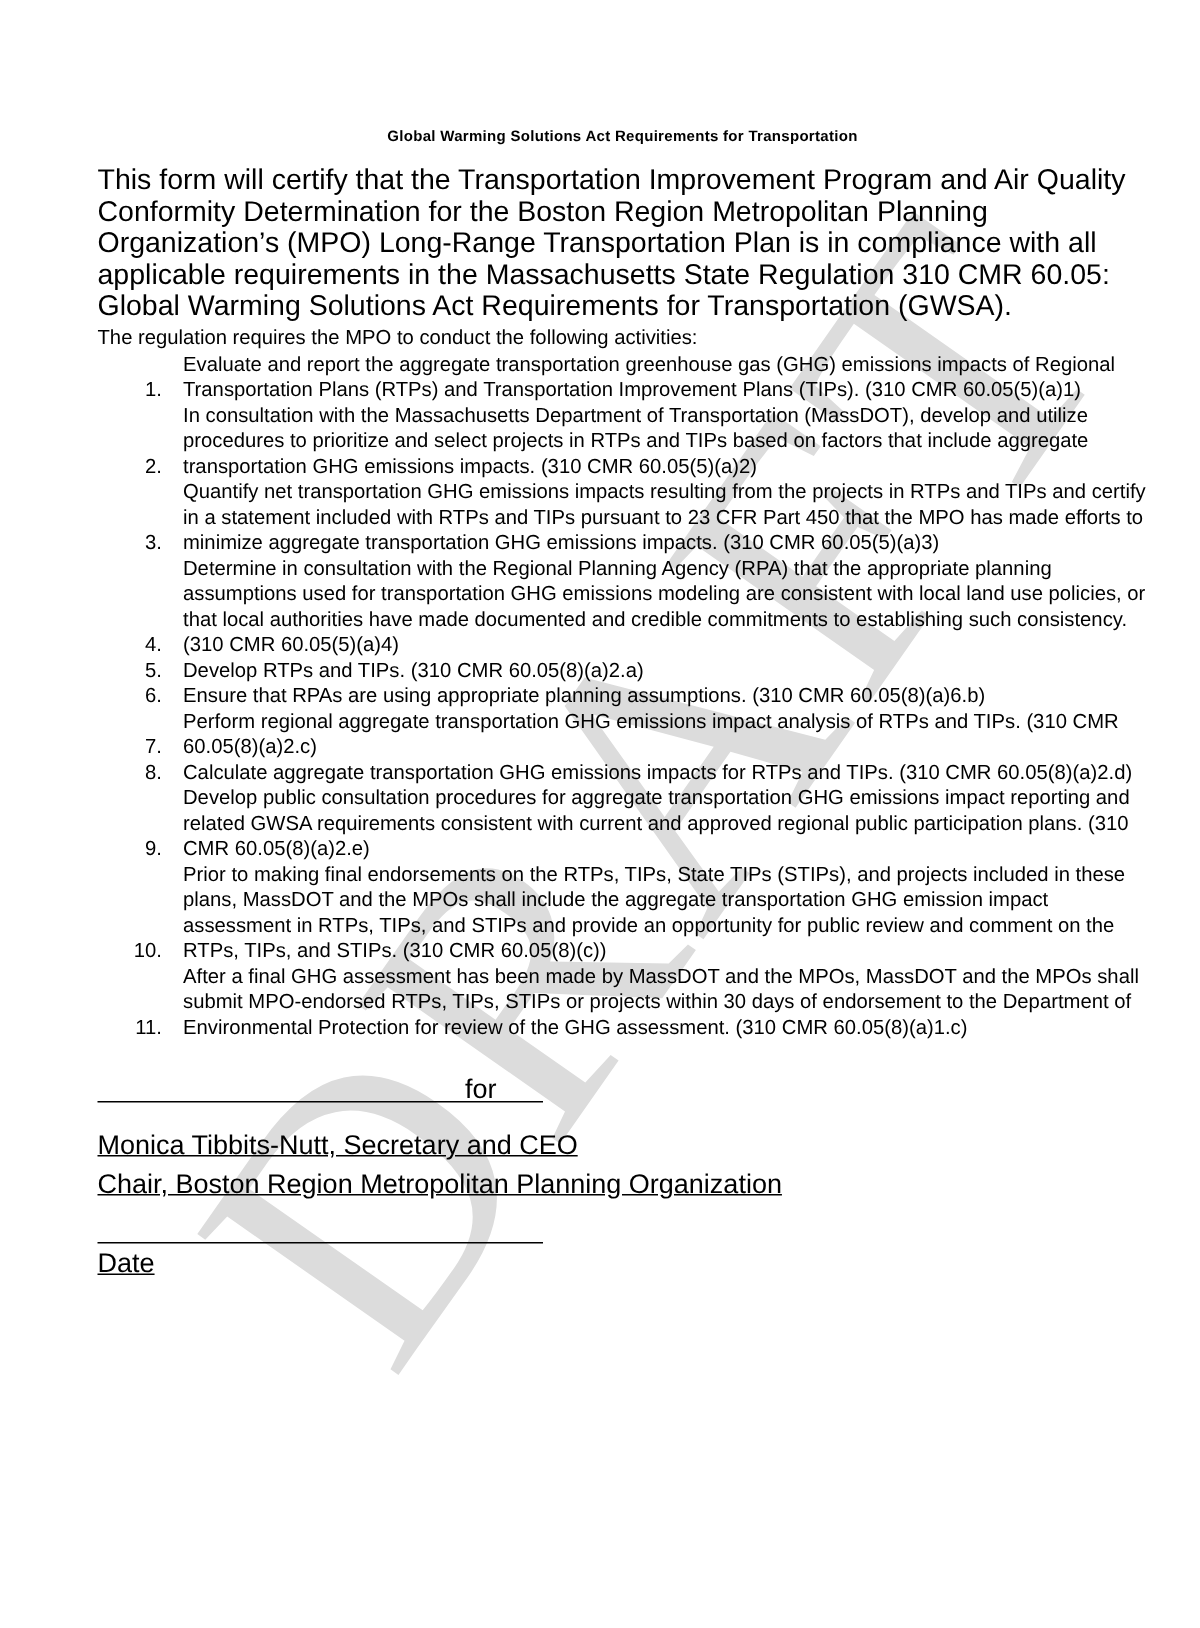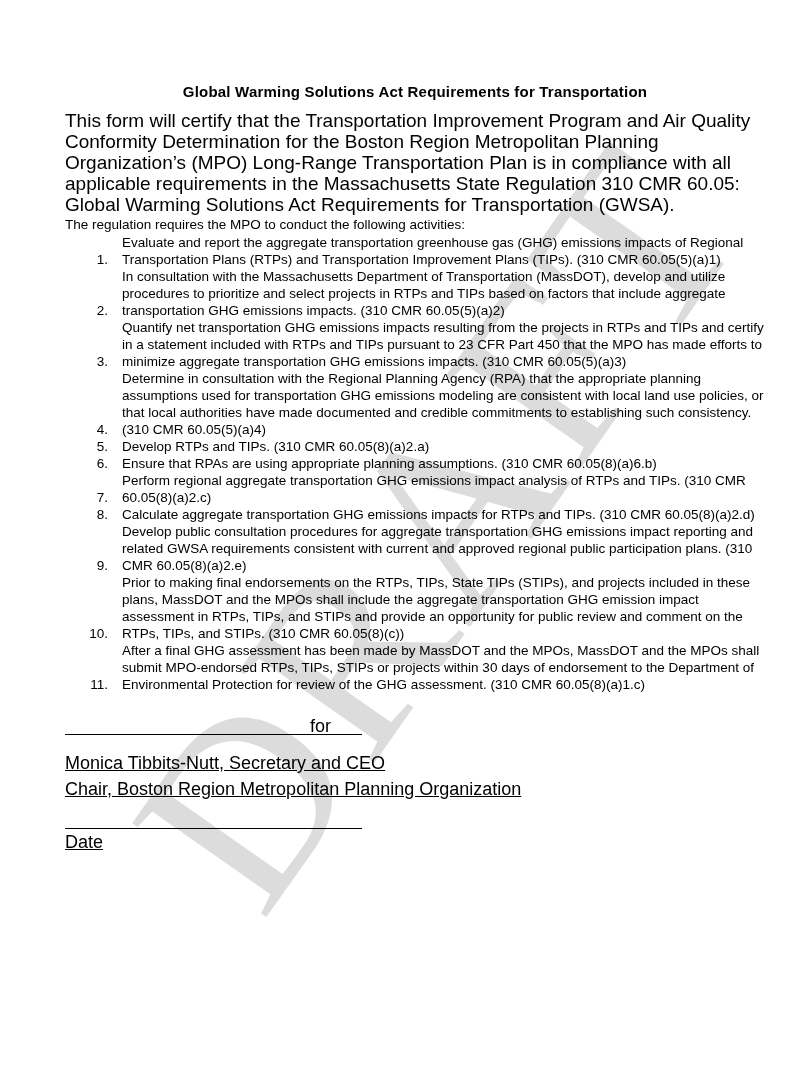--- a/index.html
+++ b/index.html
@@ -30,21 +30,21 @@
     white-space: nowrap;
     z-index: 0;
     user-select: none;
   }
   .content {
     position: relative;
     z-index: 1;
     padding: 82px 35px 0 65px; 
   }
   .title {
-    font-size: 15px;
+    font-size: 10px;
     font-weight: bold;
     text-align: center;
     line-height: 20px;
     letter-spacing: 0.2px;
   }
   .intro {
     margin-top: 8px;
     font-size: 19px;
     line-height: 21px;
   }

